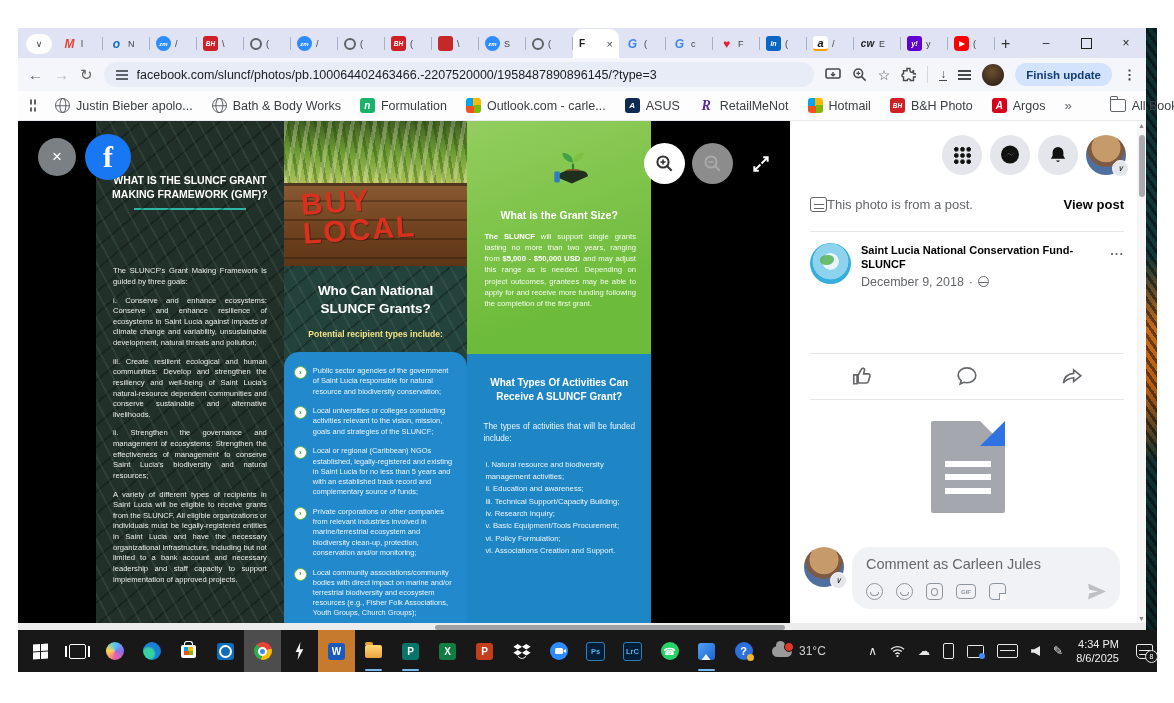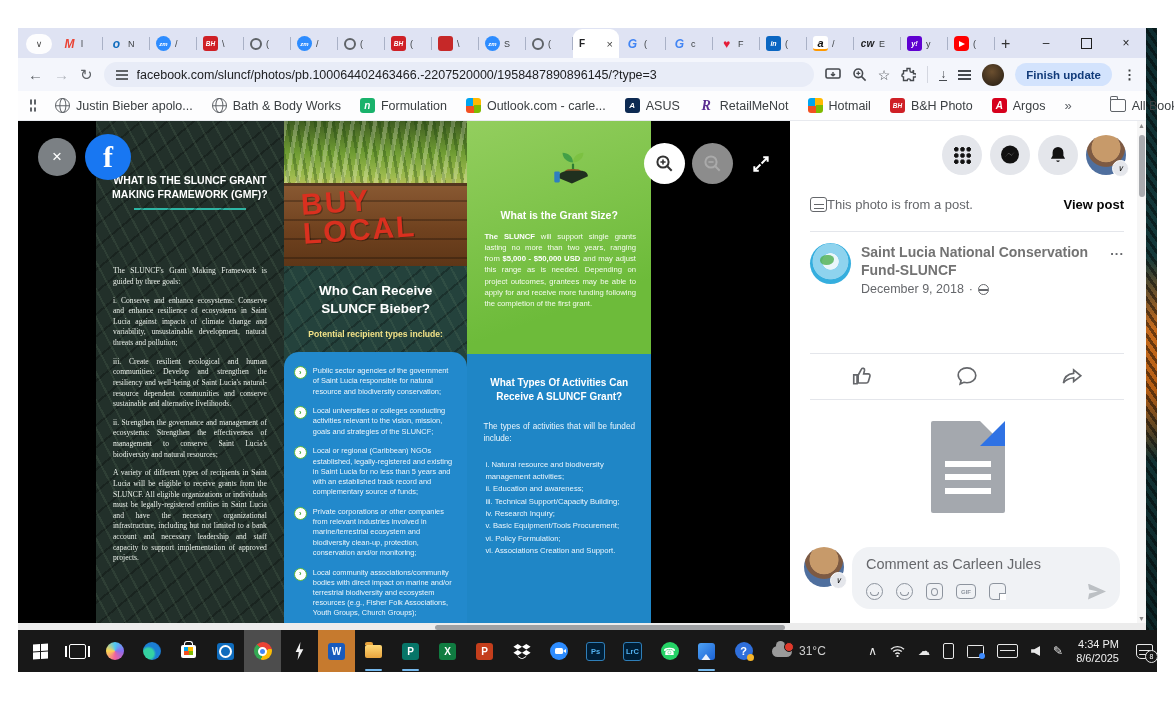--- a/index.html
+++ b/index.html
@@ -75,21 +75,21 @@
   .content{position:relative;height:510px;display:flex;}
   .viewer{position:relative;width:772px;background:#000;overflow:hidden;}
   .fbsidebar{position:relative;width:356px;background:#fff;}
   
   .brochure{position:absolute;left:62px;top:0;width:555px;height:503px;display:flex;padding-left:16px;}
   .panel{box-sizing:border-box;position:relative;color:#eef3ee;}
   .p1{width:220px;background:#22302a;}
   .p1::before,.p2mask::before{content:"";position:absolute;inset:0;background:repeating-linear-gradient(62deg,rgba(110,140,110,.16) 0 2px,transparent 2px 13px),repeating-linear-gradient(-40deg,rgba(0,0,0,.25) 0 2px,transparent 2px 17px);pointer-events:none;}
   .p1 .ttl{position:relative;margin:52px 14px 0;text-align:center;font-weight:bold;font-size:10.5px;line-height:1.35;color:#fff;}
   .underline{width:112px;height:2px;background:#2cb6a5;margin:7px auto 0;}
-  .p1 .body{position:relative;margin-top:56px;padding:0 17px;font-size:7.6px;line-height:1.4;text-align:justify;color:#e9efe9;font-family:Liberation Serif, serif;}
+  .p1 .body{position:relative;margin-top:56px;padding:0 17px;font-size:7.6px;line-height:1.4;text-align:justify;color:#e9efe9;}
   .p1 .body p{margin:0 0 8px;}
   .p2{width:215px;background:#24423c;display:flex;flex-direction:column;}
   .photo{height:145px;position:relative;overflow:hidden;flex:none;
     background:linear-gradient(180deg,#3f5d21 0%,#6f9c33 22%,#9dbb4e 38%,#d6c45c 52%,#7a5a30 60%,#6b4a26 100%);}
   .photo::before{content:"";position:absolute;inset:0;background:repeating-linear-gradient(100deg,rgba(255,255,230,.25) 0 4px,transparent 4px 11px),repeating-linear-gradient(80deg,rgba(20,60,10,.3) 0 3px,transparent 3px 9px);}
   .board{position:absolute;left:0;right:0;top:62px;bottom:0;background:linear-gradient(180deg,#8a5a33,#70421f 55%,#5e3617);box-shadow:inset 0 3px 0 rgba(0,0,0,.4);}
   .board::after{content:"";position:absolute;inset:0;background:repeating-linear-gradient(180deg,transparent 0 17px,rgba(0,0,0,.25) 17px 19px);}
   .signtxt{position:absolute;left:18px;top:66px;transform:rotate(-4deg);color:#d9301f;font-weight:bold;font-size:30px;line-height:.95;letter-spacing:2px;text-shadow:1px 1px 0 rgba(0,0,0,.3);z-index:2;}
   .p2mask{flex:1;position:relative;display:flex;flex-direction:column;}
   .who-ttl{position:relative;margin:16px 16px 0;text-align:center;color:#fff;font-weight:bold;font-size:13.5px;line-height:1.3;}
@@ -122,21 +122,21 @@
   .dots9{width:17px;height:17px;background-image:radial-gradient(circle,#111 2px,transparent 2.2px);background-size:6.2px 6.2px;background-position:center;}
   .fb-avatar{background:radial-gradient(circle at 50% 32%,#c79a6a 0 42%,#7d5a43 44% 55%,#4f6f9e 58%);}
   .badge{position:absolute;right:-3px;bottom:-2px;width:15px;height:15px;border-radius:50%;background:#e4e6eb;border:1.5px solid #fff;display:grid;place-items:center;font-size:8px;color:#111;}
   .noterow{position:absolute;top:76px;left:20px;right:22px;display:flex;align-items:center;color:#65676b;font-size:13px;}
   .noteic{width:17px;height:15px;border:1.6px solid #65676b;border-radius:3px;background:linear-gradient(transparent 0 4px,#65676b 4px 5.5px,transparent 5.5px 8px,#65676b 8px 9.5px,transparent 9.5px) content-box;padding:2px 2.5px;box-sizing:border-box;}
   .viewpost{margin-left:auto;font-weight:bold;color:#050505;}
   .hr{position:absolute;left:20px;right:22px;height:1px;background:#e4e6eb;}
   .postblk{position:absolute;top:122px;left:20px;right:22px;display:flex;gap:10px;}
   .pageav{width:41px;height:41px;border-radius:50%;flex:none;background:radial-gradient(circle at 50% 45%,#eaf6fb 0 26%,#8ed3ee 28% 58%,#35aede 60%);position:relative;}
   .pageav::after{content:"";position:absolute;left:10px;top:12px;width:14px;height:10px;border-radius:50% 40% 55% 45%;background:#4caf50;opacity:.8;}
-  .pname{font-weight:bold;font-size:14px;line-height:1.3;color:#737373;max-width:238px;}
+  .pname{font-weight:bold;font-size:11px;line-height:1.3;color:#000000;max-width:238px;}
   .pdate{margin-top:3px;color:#65676b;font-size:12.5px;display:flex;align-items:center;gap:5px;}
   .mini-globe{width:11px;height:11px;border:1.3px solid #65676b;border-radius:50%;position:relative;display:inline-block;box-sizing:border-box;}
   .mini-globe::after{content:"";position:absolute;left:0;right:0;top:50%;height:1.2px;background:#65676b;}
   .more{margin-left:auto;color:#65676b;font-weight:bold;letter-spacing:1px;font-size:13px;}
   .actions{position:absolute;top:244px;left:20px;right:22px;display:flex;justify-content:space-around;color:#65676b;}
   .docph{position:absolute;top:300px;left:50%;transform:translateX(-50%);width:74px;height:92px;background:#a4a8ae;border-radius:2px;}
   .doc-fold-w{position:absolute;top:0;right:0;border-style:solid;border-width:0 25px 25px 0;border-color:transparent #fff transparent transparent;}
   .doc-fold-b{position:absolute;top:0;right:0;border-style:solid;border-width:0 0 25px 25px;border-color:transparent transparent transparent transparent;border-bottom-color:#2f72e4;width:0;transform:translateX(0);}
   .doc-lines{position:absolute;left:14px;right:14px;top:40px;height:33px;background:repeating-linear-gradient(#fff 0 6px,transparent 6px 13.5px);}
   .composer{position:absolute;left:14px;right:26px;bottom:22px;display:flex;gap:8px;}
@@ -415,21 +415,21 @@
 
           <div class="panel p2">
             <div class="photo">
               <div class="board"></div>
               <div class="signtxt">
                 <div>BUY</div>
                 <div>LOCAL</div>
               </div>
             </div>
             <div class="p2mask">
-              <div class="who-ttl">Who Can Receive SLUNCF Bieber?</div>
+              <div class="who-ttl">Who Can National SLUNCF Grants?</div>
               <div class="who-sub">Potential recipient types include:</div>
               <div class="bluepanel">
                 <div class="b-row">
                     <span class="b-ic">›</span>
                     <span class="b-tx">Public sector agencies of the government of Saint Lucia responsible for natural resource and biodiversity conservation;</span>
                   </div>
                 <div class="b-row">
                     <span class="b-ic">›</span>
                     <span class="b-tx">Local universities or colleges conducting activities relevant to the vision, mission, goals and strategies of the SLUNCF;</span>
                   </div>

